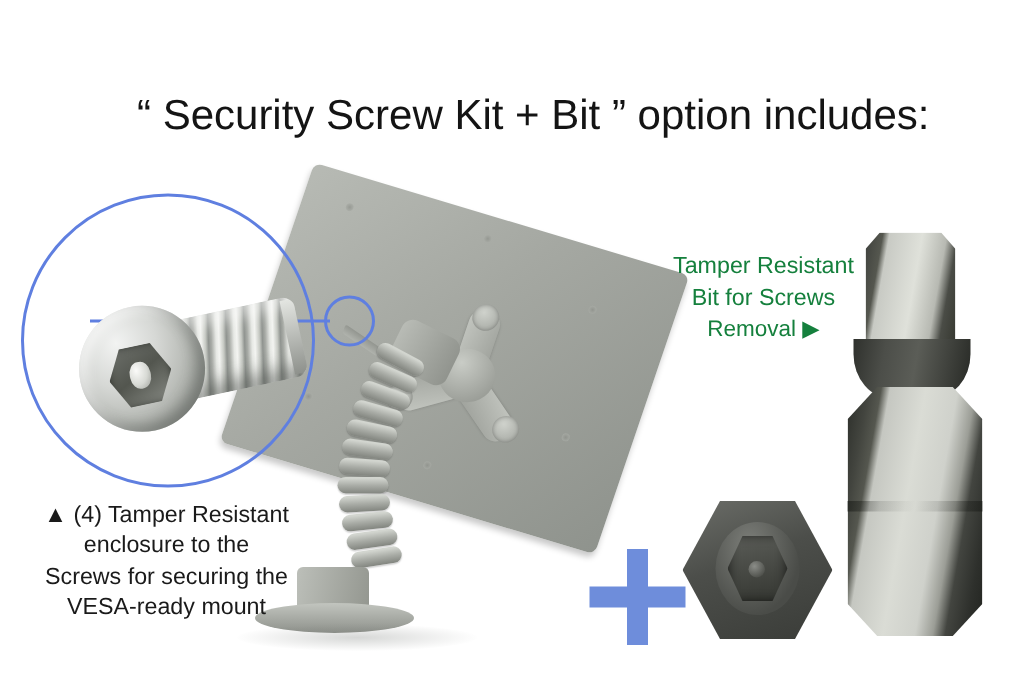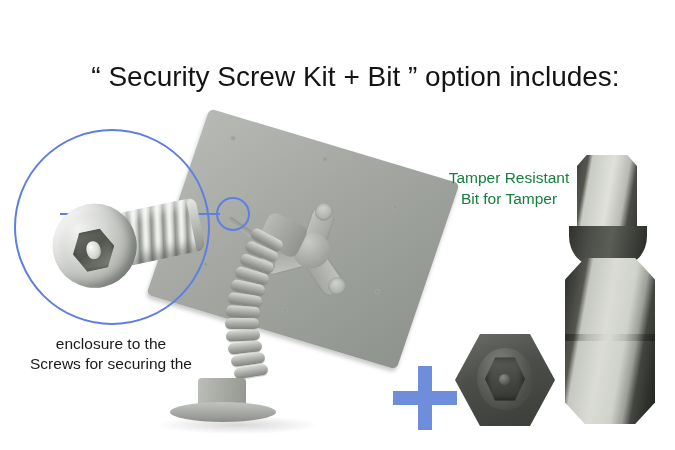--- a/index.html
+++ b/index.html
@@ -256,32 +256,35 @@
       <div class="screw">
         <div class="screw-shaft"></div>
         <div class="screw-head">
           <div class="screw-socket"></div>
         </div>
       </div>
     </div>
 
     <div style="position:absolute;left:8px;top:216px;width:206px;text-align:center;
                 color:#1a1a1a;font-size:15.5px;line-height:1.32;">
+      <div>▲ (4) Tamper Resistant</div>
       <div>enclosure to the</div>
       <div>Screws for securing the</div>
+      <div>VESA-ready mount</div>
     </div>
 
     <div class="plus">
       <div class="plus-h"></div>
       <div class="plus-v"></div>
     </div>
 
     <div class="bit-caption">
       <div>Tamper Resistant</div>
-      <div>Bit for Tamper</div>
+      <div>Bit for Screws</div>
+      <div class="arrow">Removal ▶</div>
     </div>
 
     <div class="hexview">
       <div class="hex-body"></div>
       <div class="hex-rim"></div>
       <div class="hex-socket"></div>
       <div class="hex-pin"></div>
     </div>
 
     <div class="bit">

